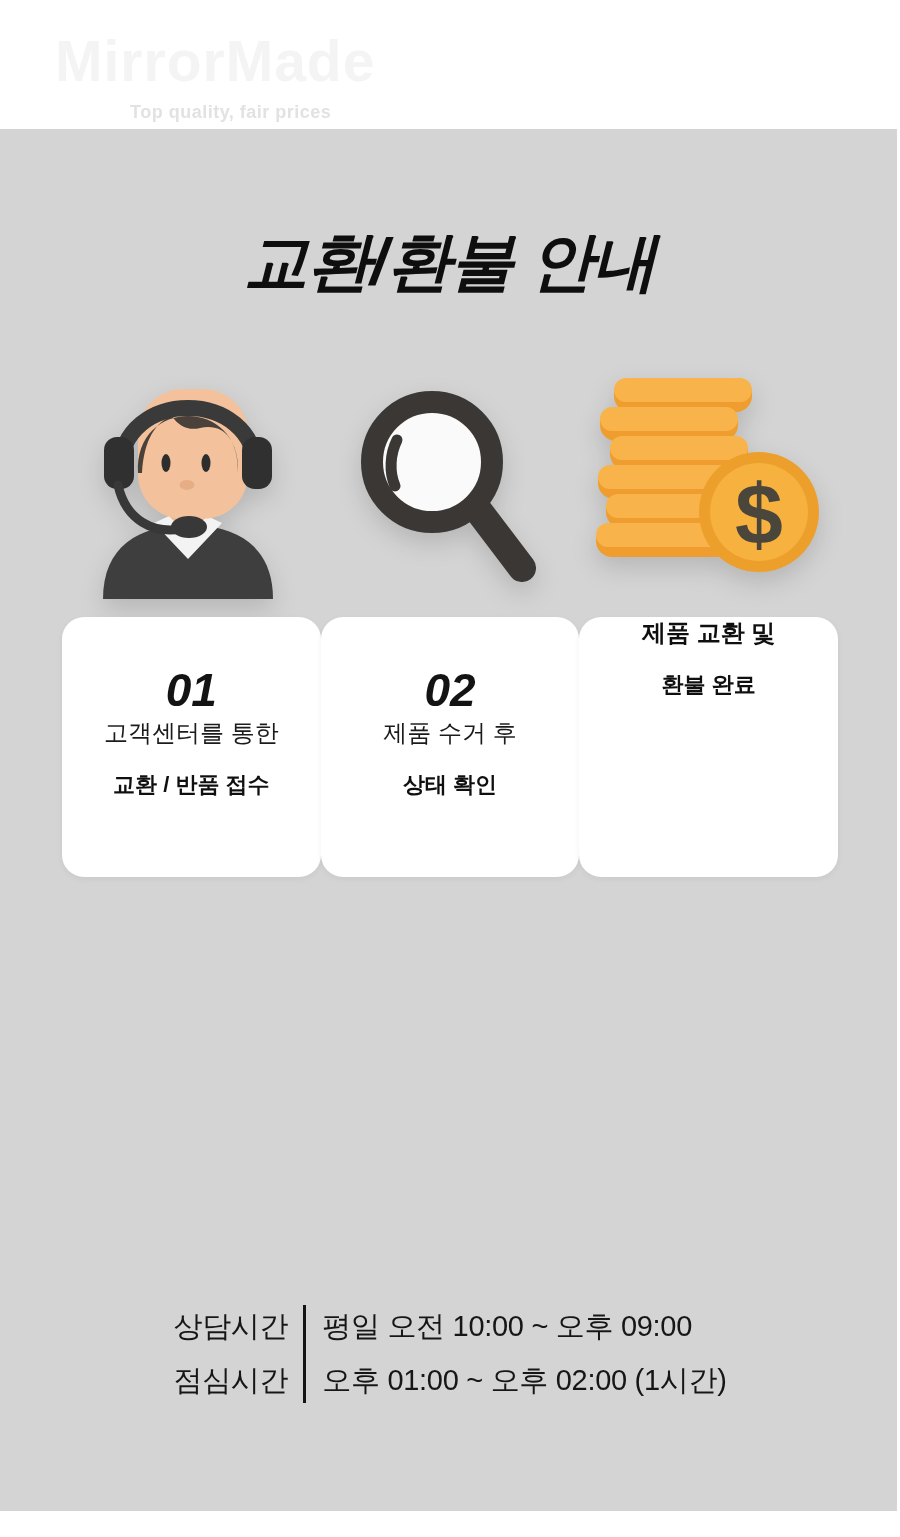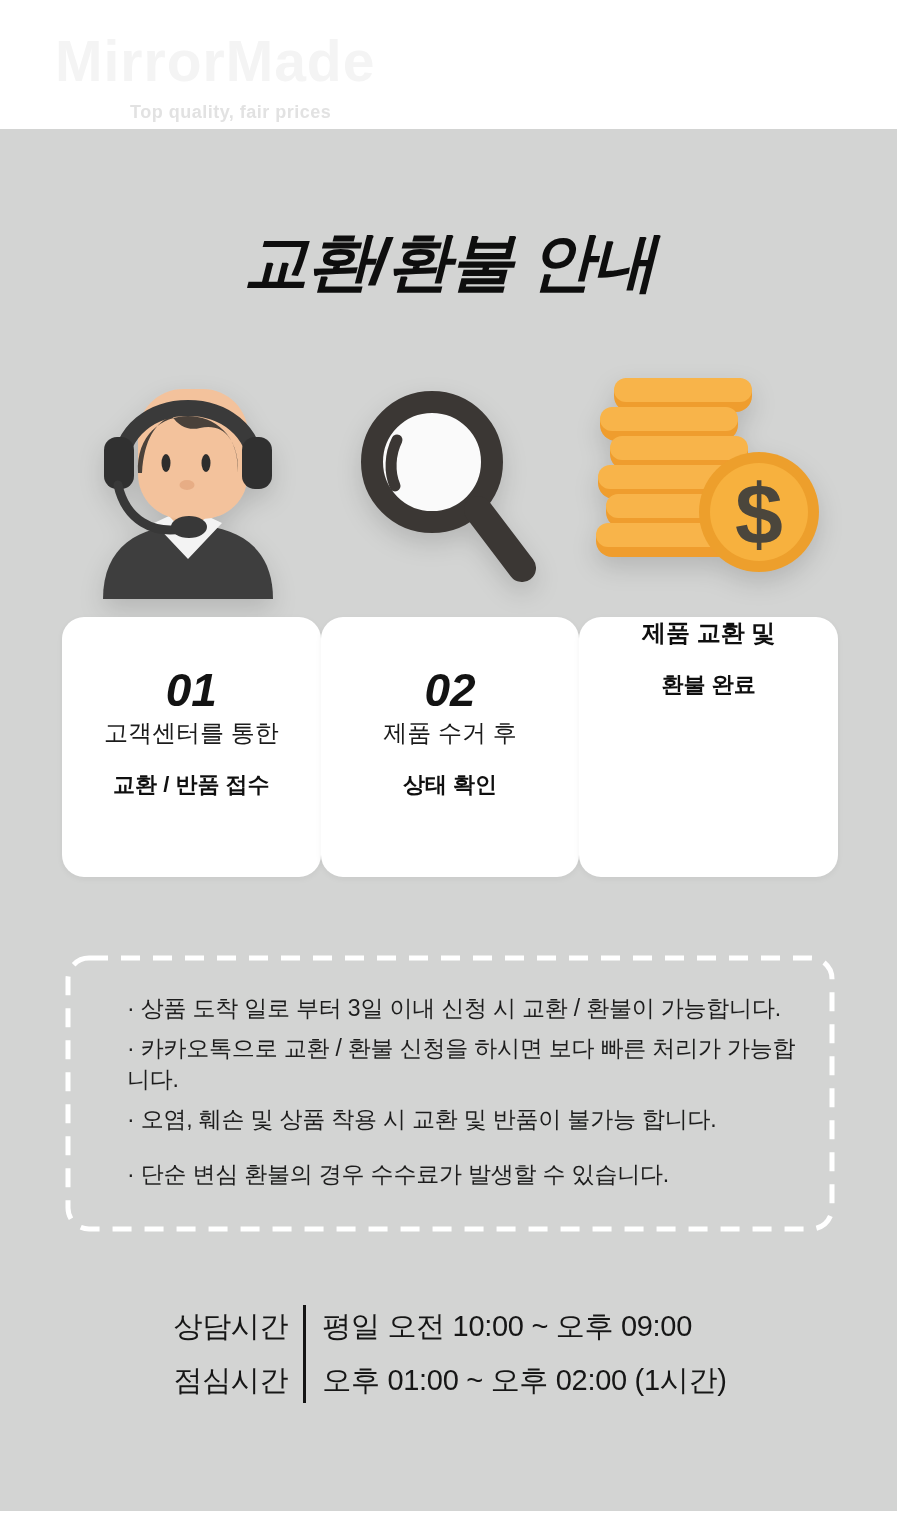--- a/index.html
+++ b/index.html
@@ -118,31 +118,20 @@
         <div class="step-number">02</div>
         <div class="step-line1">제품 수거 후</div>
         <div class="step-line2">상태 확인</div>
       </div>
       <div class="card bold-first">
         <div class="step-line1">제품 교환 및</div>
         <div class="step-line2">환불 완료</div>
       </div>
     </div>
 
-    <div class="notes-box">
-      <svg class="dash" width="770" height="277" viewBox="0 0 770 277">
-        <rect x="3" y="3" width="764" height="271" rx="21" fill="none" stroke="#ffffff" stroke-width="5" stroke-dasharray="19 13"></rect>
-      </svg>
-      <div class="notes-text">
-        <div class="note-item">· 상품 도착 일로 부터 3일 이내 신청 시 교환 / 환불이 가능합니다.</div>
-        <div class="note-item">· 카카오톡으로 교환 / 환불 신청을 하시면 보다 빠른 처리가 가능합니다.</div>
-        <div class="note-item">· 오염, 훼손 및 상품 착용 시 교환 및 반품이 불가능 합니다.</div>
-        <div class="note-item">· 단순 변심 환불의 경우 수수료가 발생할 수 있습니다.</div>
-      </div>
-    </div>
 
     <div class="schedule">
       <div class="sched-col sched-labels">
         <div class="sched-cell">상담시간</div>
         <div class="sched-cell">점심시간</div>
       </div>
       <div class="sched-divider"></div>
       <div class="sched-col">
         <div class="sched-cell">평일 오전 10:00 ~ 오후 09:00</div>
         <div class="sched-cell">오후 01:00 ~ 오후 02:00 (1시간)</div>

